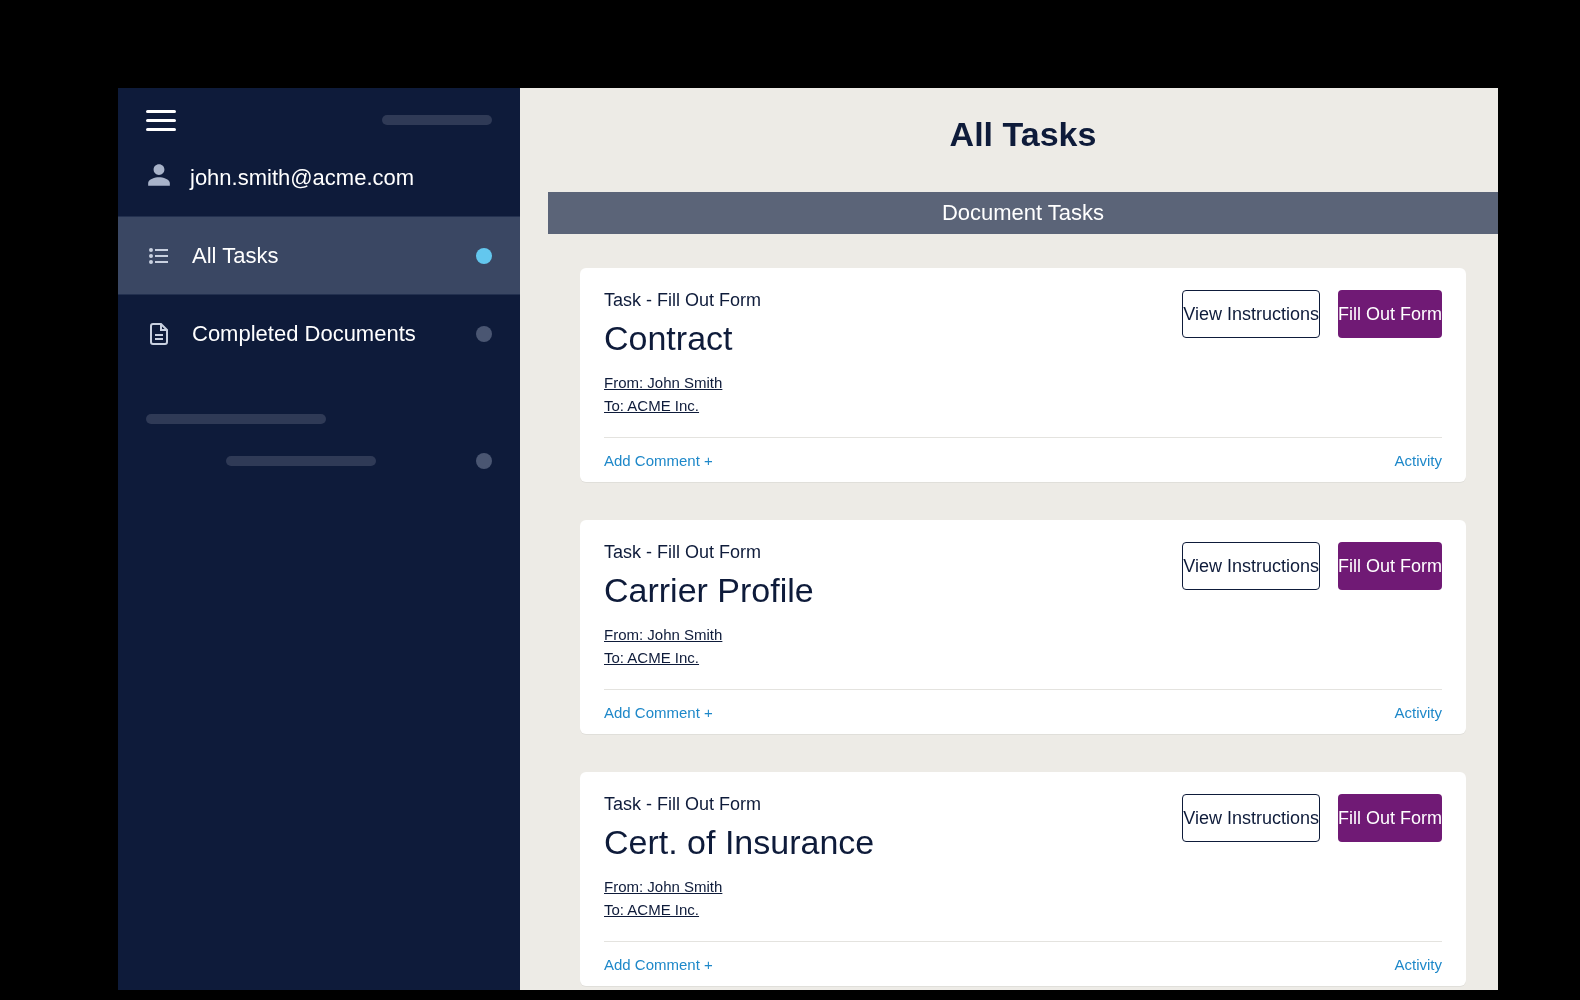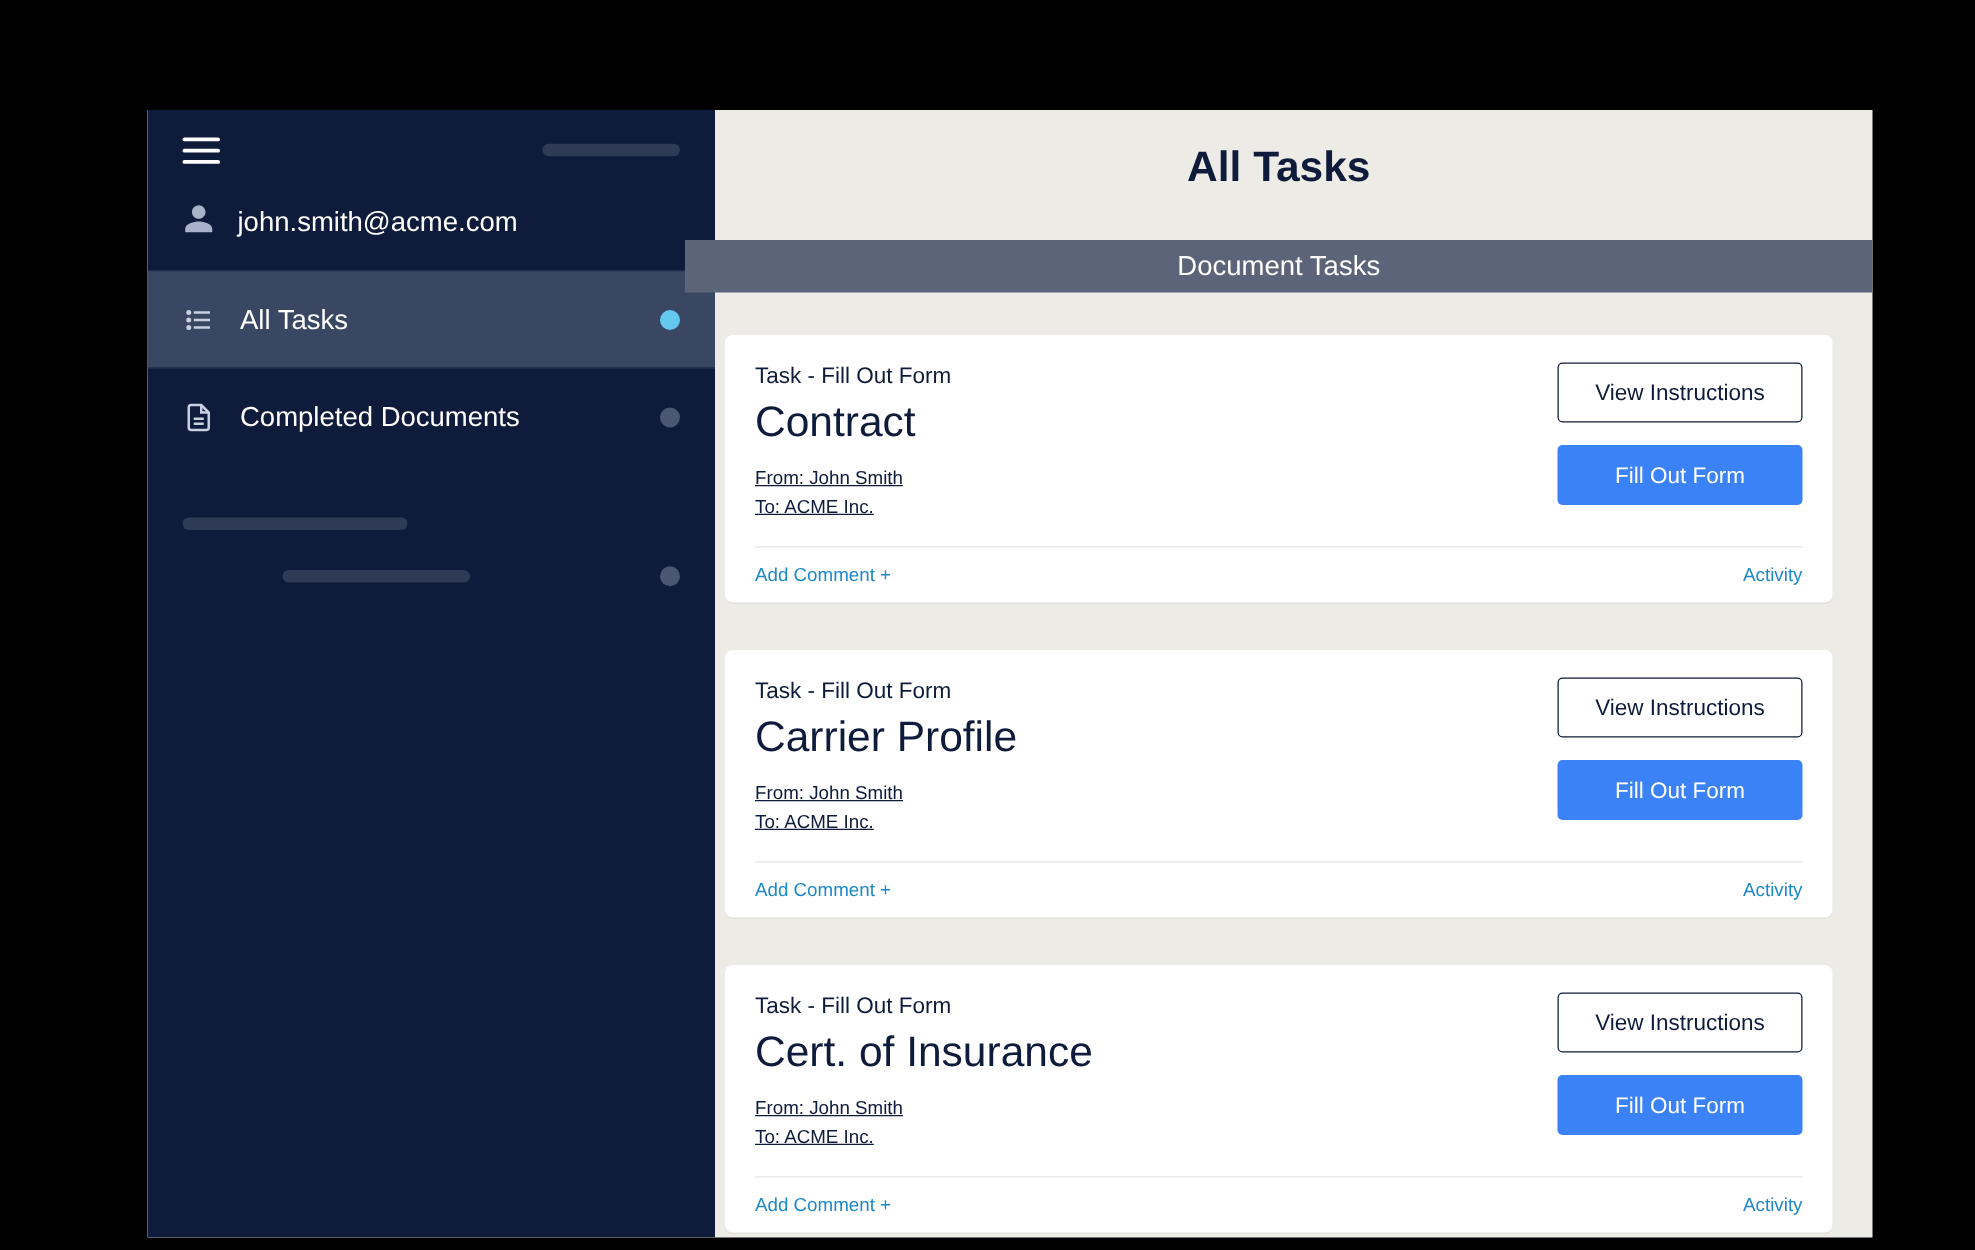--- a/index.html
+++ b/index.html
@@ -8,21 +8,21 @@
     position: absolute; left: 50px; top: 30px; width: 1480px; height: 960px;
     background: #000; border-radius: 36px; padding: 28px 0 0 0;
   }
   .screen {
     position: absolute; left: 68px; top: 58px; width: 1380px; height: 902px;
     background: #EDEBE6; overflow: hidden;
   }
 
   
   .sidebar {
-    position: absolute; left: 0; top: 0; width: 454px; height: 100%;
+    position: absolute; left: 0; top: 0; width: 402px; height: 100%;
     background: #0E1B3A; color: #fff;
   }
   .sb-top { height: 64px; display:flex; align-items:center; padding: 0 28px; gap:18px; }
   .hamburger { width:30px; display:flex; flex-direction:column; gap:6px; }
   .hamburger span { height:3px; background:#fff; border-radius:2px; display:block; }
   .sb-top .pill { margin-left:auto; width:110px; height:10px; background:#2F3A56; border-radius:6px; }
 
   .sb-user { display:flex; align-items:center; gap:18px; padding: 10px 28px 22px 28px; }
   .user-ico svg { width:26px; height:26px; fill:#A8B3C9; }
   .sb-user span { font-size:22px; font-weight:500; }
@@ -62,27 +62,27 @@
 
   .card {
     background:#fff; border-radius:6px; padding:22px 24px 0 24px;
     box-shadow:0 1px 0 rgba(0,0,0,.05);
   }
   .card-body { display:flex; justify-content:space-between; gap:20px; padding-bottom:20px; border-bottom:1px solid #E4E3DF;}
   .task-label { font-size:18px; color:#0E1B3A; margin-bottom:8px; }
   .task-title { font-size:34px; font-weight:400; color:#0E1B3A; margin-bottom:14px; }
   .meta { font-size:15px; color:#0E1B3A; line-height:1.5;text-decoration:underline; }
 
-  .btns { display:flex; flex-direction:column; gap:18px; min-width:196px; }
+  .btns { display:flex; flex-direction:row; gap:18px; min-width:196px; }
   .btn {
     height:48px; border-radius:4px; display:flex; align-items:center; justify-content:center;
     font-size:18px; cursor:pointer;
   }
   .btn.outline { border:1px solid #0E1B3A; color:#0E1B3A; background:#fff; }
-  .btn.primary { background:#3b82f6; color:#fff; }
+  .btn.primary { background:#701a75; color:#fff; }
 
   .card-footer {
     display:flex; justify-content:space-between; align-items:center;
     height:44px; font-size:15px;
   }
   .link { color:#1E88C9; cursor:pointer; }
 </style>
 </head>
 <body>
 

